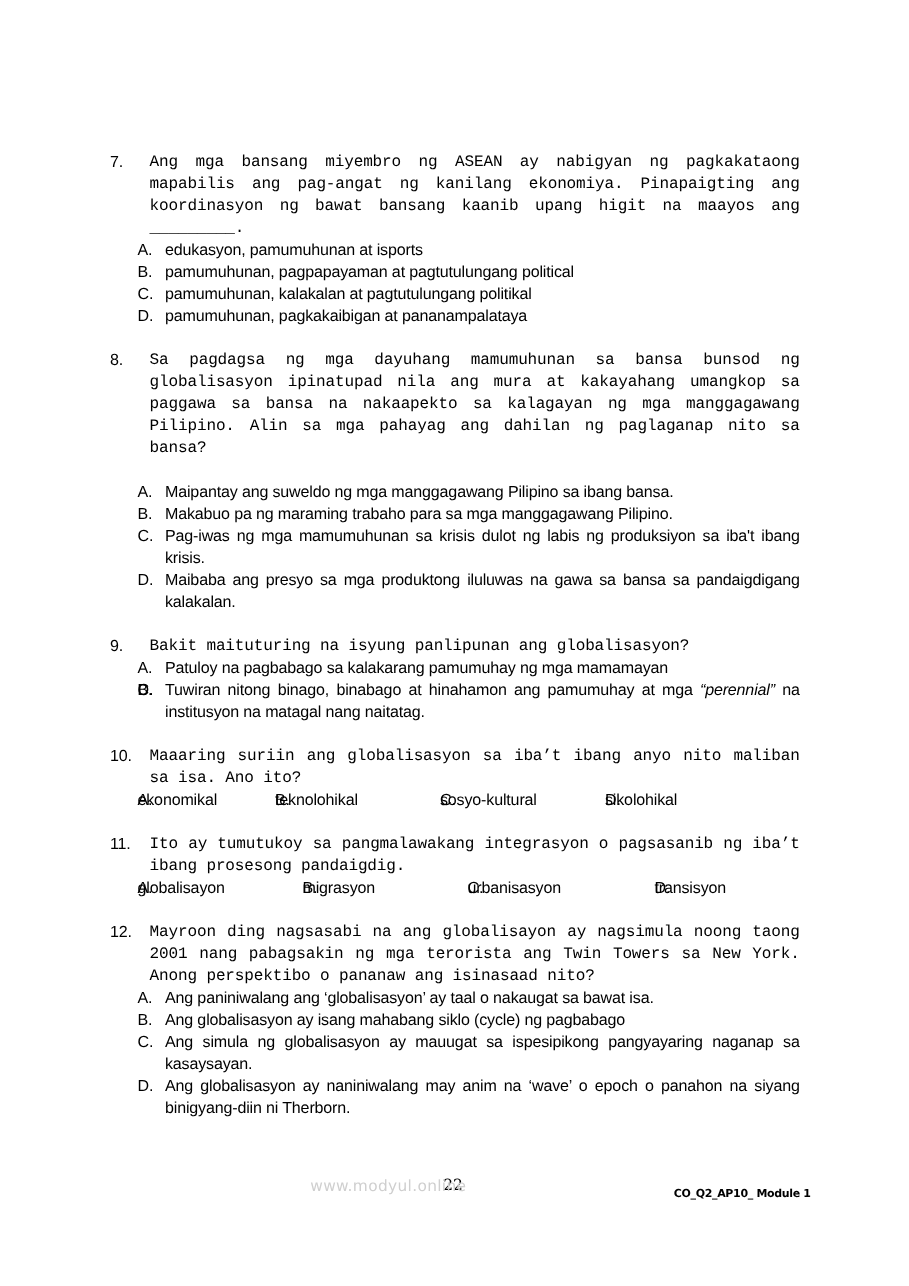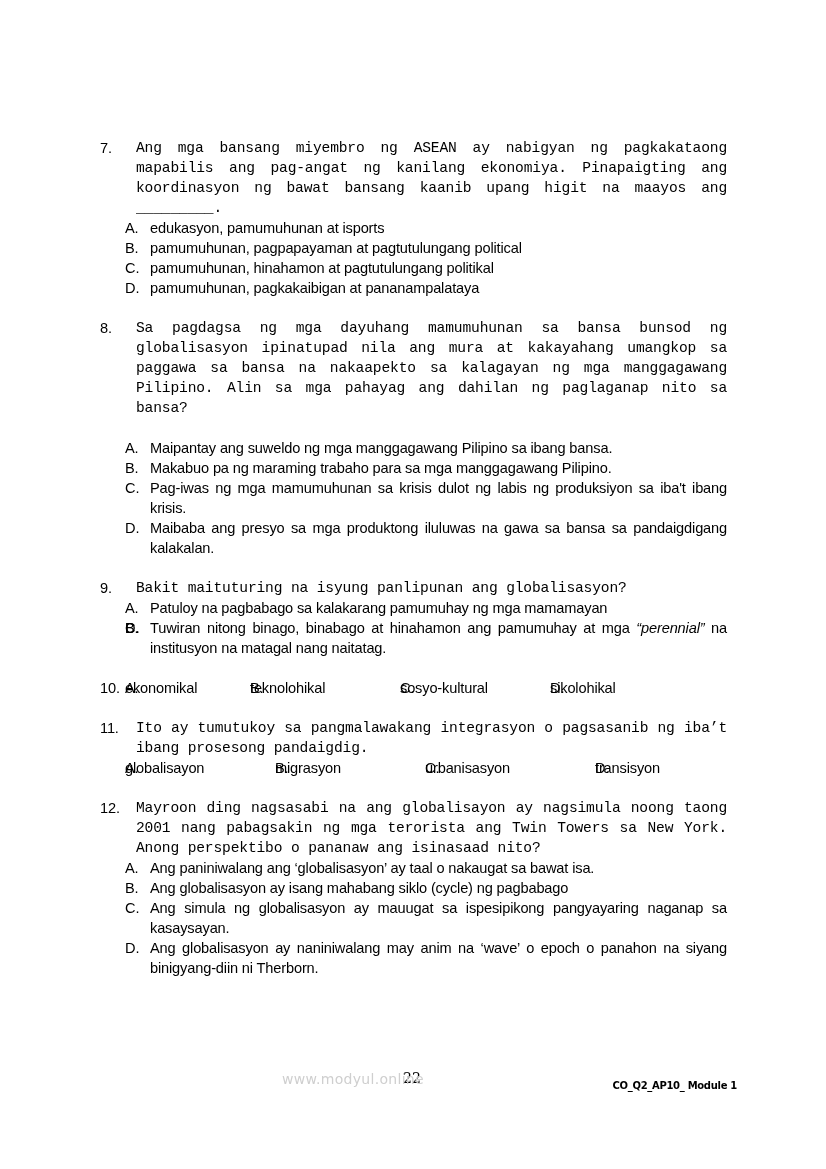--- a/index.html
+++ b/index.html
@@ -40,21 +40,21 @@
 <body>
 
 <div class="content">
 
   <div class="question">
     <span class="q-num">7.</span>
     <div class="q-stem">Ang mga bansang miyembro ng ASEAN ay nabigyan ng pagkakataong mapabilis ang pag-angat ng kanilang ekonomiya. Pinapaigting ang koordinasyon ng bawat bansang kaanib upang higit na maayos ang _________.</div>
     <div class="choices">
       <div class="choice"><span class="letter">A.</span><span>edukasyon, pamumuhunan at isports</span></div>
       <div class="choice"><span class="letter">B.</span><span>pamumuhunan, pagpapayaman at pagtutulungang political</span></div>
-      <div class="choice"><span class="letter">C.</span><span>pamumuhunan, hinahamon at pagtutulungang politikal</span></div>
+      <div class="choice"><span class="letter">C.</span><span>pamumuhunan, kalakalan at pagtutulungang politikal</span></div>
       <div class="choice"><span class="letter">D.</span><span>pamumuhunan, pagkakaibigan at pananampalataya</span></div>
     </div>
   </div>
 
   <div class="question">
     <span class="q-num">8.</span>
     <div class="q-stem gap">Sa pagdagsa ng mga dayuhang mamumuhunan sa bansa bunsod ng globalisasyon ipinatupad nila ang mura at kakayahang umangkop sa paggawa sa bansa na nakaapekto sa kalagayan ng mga manggagawang Pilipino. Alin sa mga pahayag ang dahilan ng paglaganap nito sa bansa?</div>
     <div class="choices">
       <div class="choice"><span class="letter">A.</span><span>Maipantay ang suweldo ng mga manggagawang Pilipino sa ibang bansa.</span></div>
       <div class="choice"><span class="letter">B.</span><span>Makabuo pa ng maraming trabaho para sa mga manggagawang Pilipino.</span></div>
@@ -69,20 +69,21 @@
     <div class="choices">
       <div class="choice"><span class="letter">A.</span><span>Patuloy na pagbabago sa kalakarang pamumuhay ng mga mamamayan</span></div>
       <div class="choice"><span class="letter">B.</span></div>
       <div class="choice"><span class="letter">C.</span></div>
       <div class="choice"><span class="letter">D.</span><span><span>Tuwiran nitong binago, binabago at hinahamon ang pamumuhay at mga </span><em>“perennial”</em><span> na institusyon na matagal nang naitatag.</span></span></div>
     </div>
   </div>
 
   <div class="question">
     <span class="q-num">10.</span>
+    <div class="q-stem">Maaaring suriin ang globalisasyon sa iba’t ibang anyo nito maliban sa isa. Ano ito?</div>
     <div class="inline-choices">
       <span style="left:0">
           <span>A.</span> 
           <span>ekonomikal</span>
         </span>
       <span style="left:125px">
           <span>B.</span> 
           <span>teknolohikal</span>
         </span>
       <span style="left:275px">

